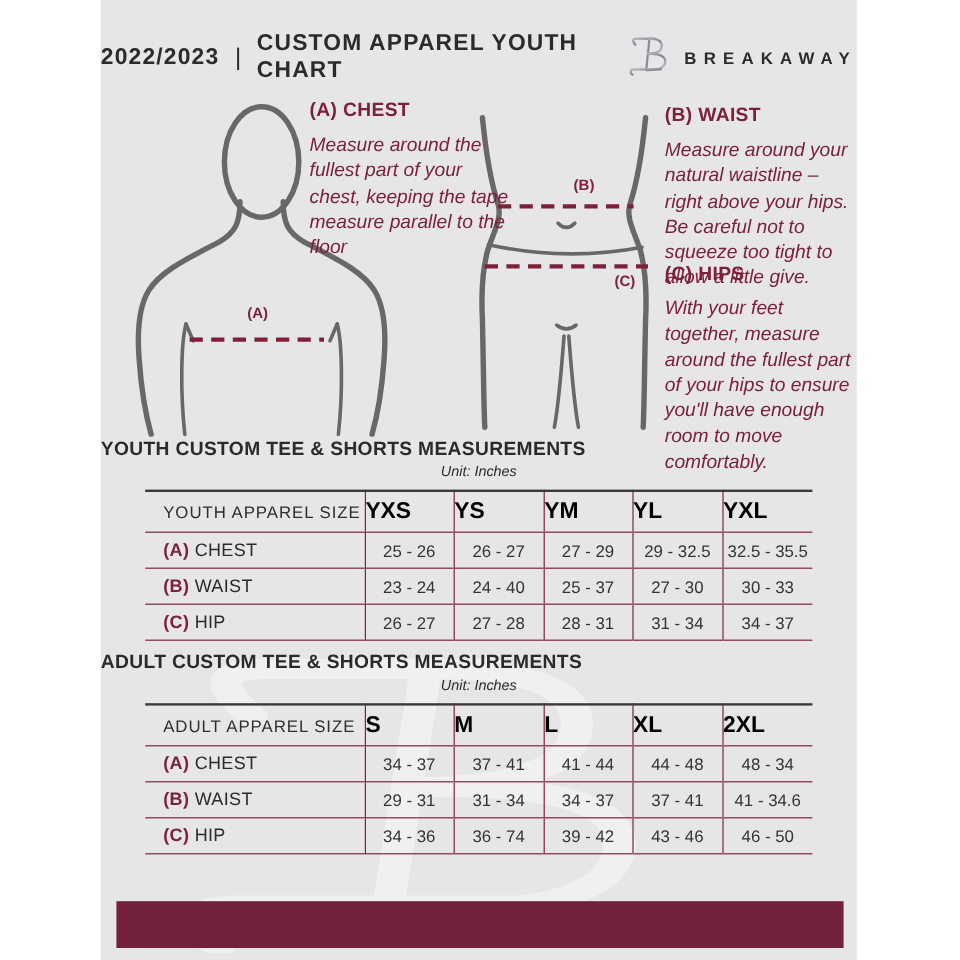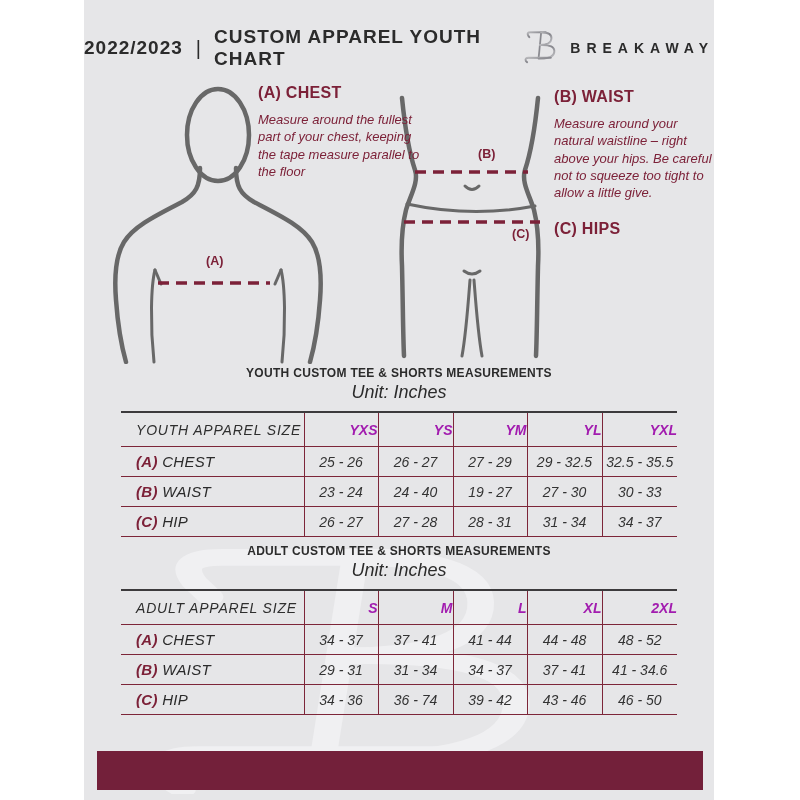--- a/index.html
+++ b/index.html
@@ -32,44 +32,44 @@
   
   .figure { position:absolute; z-index:1; }
   .fig-upper { left:16px; top:80px; }
   .fig-lower { left:304px; top:94px; }
   .guide-block { position:absolute; z-index:2; }
   .guide-chest { left:174px; top:84px; width:170px; }
   .guide-waist { left:470px; top:88px; width:160px; }
   .guide-hips  { left:470px; top:220px; width:162px; }
   .guide-heading { font-size:16px; font-weight:bold; color:#7c2138; letter-spacing:.3px; }
   .guide-text {
-    margin-top:9px; font-style:italic; font-size:13px; line-height:1.33;
+    margin-top:9px; font-style:italic; font-size:16px; line-height:1.33;
     color:#7c2138;
   }
   .marker {
     position:absolute; z-index:2; font-size:12.5px; font-weight:bold; color:#7c2138;
   }
   .marker-a { left:122px; top:254px; }
   .marker-b { left:394px; top:147px; }
   .marker-c { left:428px; top:227px; }
   
   .table-section { position:absolute; left:0; width:100%; z-index:1; }
   .youth-section { top:366px; }
   .adult-section { top:544px; }
-  .section-title { text-align:center; font-size:12px; font-weight:bold; color:#2b2b2b; letter-spacing:.3px; }
-  .section-unit  { text-align:center; font-size:18px; font-style:italic; color:#2b2b2b; margin-top:2px; }
+  .section-title { font-size:16px; font-weight:bold; color:#2b2b2b; letter-spacing:.3px; }
+  .section-unit  { text-align:center; font-size:12px; font-style:italic; color:#2b2b2b; margin-top:2px; }
   table.size-table {
     border-collapse:collapse; table-layout:fixed; width:556px;
     margin:8px auto 0 auto; background:transparent;
   }
-  .size-table th, .size-table td { border-left:1.5px solid #7d2639; padding:0;font-style:italic; }
+  .size-table th, .size-table td { border-left:1.5px solid #7d2639; padding:0; }
   .size-table tr > *:first-child { border-left:none; }
   .size-table thead tr { border-top:2.5px solid #3c3a3c; border-bottom:1.5px solid #7d2639; }
   .size-table tbody tr { border-bottom:1.5px solid #7d2639; }
-  .size-table th { height:33px; font-size:14px; font-weight:bold; color:#a21caf; text-align:right; }
+  .size-table th { height:33px; font-size:19px; font-weight:bold; color:#000000; text-align:left; }
   .size-table th.label-head {
     font-weight:normal; font-size:14px; letter-spacing:.8px;
     text-align:left; padding-left:15px; color:#2e2e2e;
   }
   .size-table td { height:29px; text-align:center; font-size:14px; color:#333; }
   .size-table td.label-cell {
     text-align:left; padding-left:15px; font-size:15px; letter-spacing:.3px; color:#2b2b2b;
   }
   .row-prefix { color:#7c2138; font-weight:bold; }
   
@@ -152,20 +152,21 @@
   <div class="guide-block guide-chest">
     <div class="guide-heading">(A) CHEST</div>
     <div class="guide-text">Measure around the fullest part of your chest, keeping the tape measure parallel to the floor</div>
   </div>
   <div class="guide-block guide-waist">
     <div class="guide-heading">(B) WAIST</div>
     <div class="guide-text">Measure around your natural waistline – right above your hips. Be careful not to squeeze too tight to allow a little give.</div>
   </div>
   <div class="guide-block guide-hips">
     <div class="guide-heading">(C) HIPS</div>
+    <div class="guide-text">With your feet together, measure around the fullest part of your hips to ensure you'll have enough room to move comfortably.</div>
   </div>
 
   <div class="table-section youth-section">
     <div class="section-title">YOUTH CUSTOM TEE &amp; SHORTS MEASUREMENTS</div>
     <div class="section-unit">Unit: Inches</div>
     <table class="size-table">
       <colgroup>
         <col style="width:183px">
           <col style="width:74px">
           <col style="width:75px">
@@ -195,21 +196,21 @@
           <td>29 - 32.5</td>
           <td>32.5 - 35.5</td>
         </tr>
         <tr>
           <td class="label-cell">
             <span class="row-prefix">(B)</span>
             <span>WAIST</span>
           </td>
           <td>23 - 24</td>
           <td>24 - 40</td>
-          <td>19 - 27</td>
+          <td>25 - 37</td>
           <td>27 - 30</td>
           <td>30 - 33</td>
         </tr>
         <tr>
           <td class="label-cell">
             <span class="row-prefix">(C)</span>
             <span>HIP</span>
           </td>
           <td>26 - 27</td>
           <td>27 - 28</td>
@@ -246,21 +247,21 @@
       <tbody>
         <tr>
           <td class="label-cell">
             <span class="row-prefix">(A)</span>
             <span>CHEST</span>
           </td>
           <td>34 - 37</td>
           <td>37 - 41</td>
           <td>41 - 44</td>
           <td>44 - 48</td>
-          <td>48 - 52</td>
+          <td>48 - 34</td>
         </tr>
         <tr>
           <td class="label-cell">
             <span class="row-prefix">(B)</span>
             <span>WAIST</span>
           </td>
           <td>29 - 31</td>
           <td>31 - 34</td>
           <td>34 - 37</td>
           <td>37 - 41</td>

